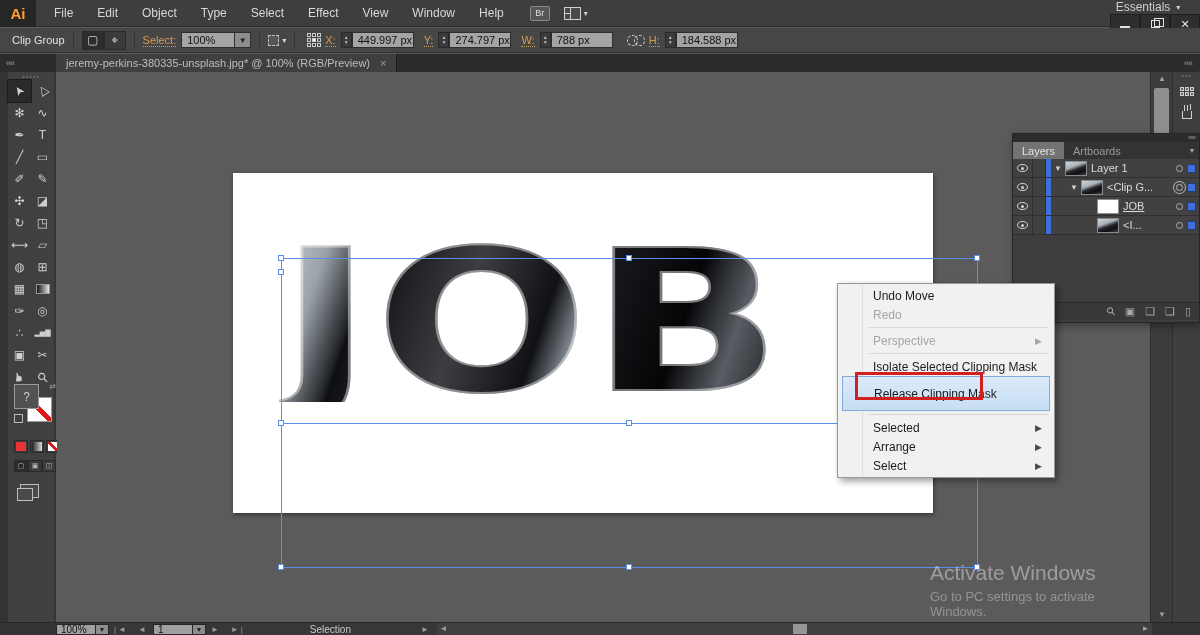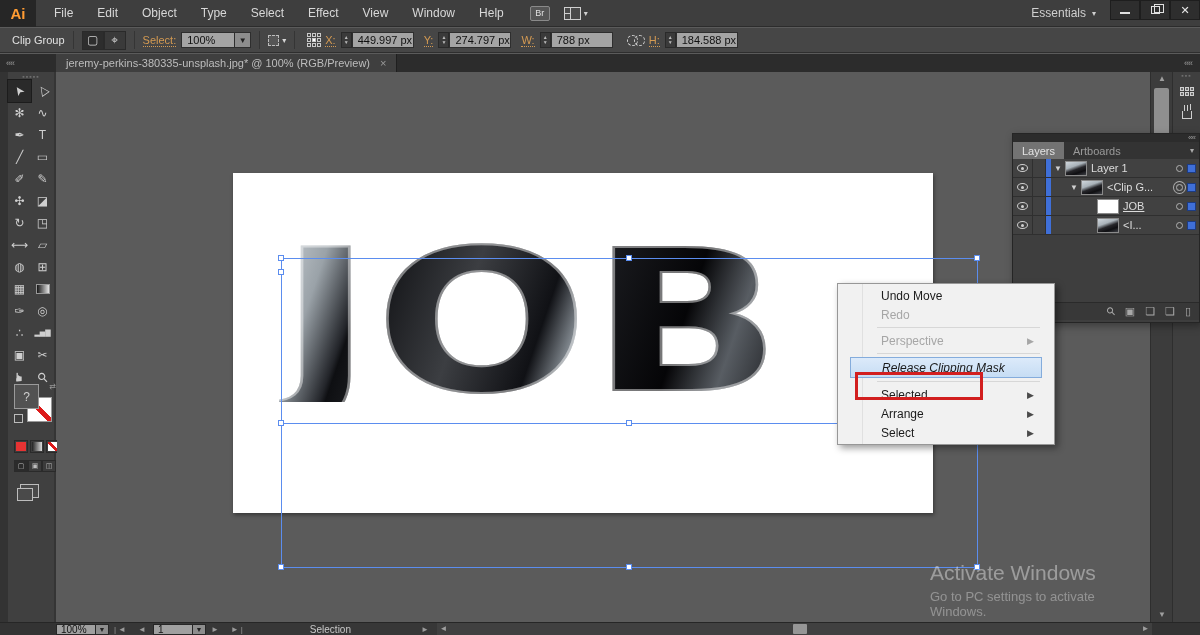--- a/index.html
+++ b/index.html
@@ -14,21 +14,21 @@
            font-size:15px;display:flex;align-items:center;justify-content:center;}
   .menu-items{display:flex;height:100%;align-items:center;margin-left:6px;}
   .menu-item{padding:0 12px;font-size:12px;color:#d8d8d8;height:100%;display:flex;align-items:center;cursor:default;}
   .mb-tools{display:flex;align-items:center;gap:14px;margin-left:14px;}
   .br-btn{width:20px;height:15px;border:1px solid #8a8a8a;background:#565656;color:#e0e0e0;
           font-size:9px;display:flex;align-items:center;justify-content:center;border-radius:2px;}
   .arrange-icon{display:flex;align-items:center;gap:3px;color:#cfcfcf;}
   .arrange-box{width:17px;height:13px;border:1px solid #cfcfcf;background:#4a4a4a;position:relative;}
   .arrange-box::after{content:"";position:absolute;left:5px;top:0;bottom:0;width:1px;background:#cfcfcf;}
   .arrange-box::before{content:"";position:absolute;left:0;top:5px;width:5px;height:1px;background:#cfcfcf;}
-  .menubar-right{margin-left:auto;display:flex;align-items:center;height:100%;}
+  .menubar-right{margin-left:auto;display:flex;align-items:center;height:100%;flex-direction:column;}
   .workspace{font-size:12px;color:#cfcfcf;margin-right:14px;display:flex;align-items:center;gap:6px;}
   .win-controls{display:flex;height:20px;align-self:flex-start;}
   .win-btn{width:30px;height:20px;background:#2e2e2e;border:1px solid #1e1e1e;display:flex;
            align-items:center;justify-content:center;color:#e8e8e8;font-size:11px;}
   .win-btn .minbar{width:10px;height:2px;background:#e0e0e0;margin-top:6px;}
   .win-btn .restore{width:9px;height:8px;border:1px solid #e0e0e0;position:relative;background:#2e2e2e;}
   .win-btn .restore::before{content:"";position:absolute;left:2px;top:-3px;width:8px;height:7px;border:1px solid #e0e0e0;}
 
   
   .controlbar{position:absolute;left:0;top:28px;width:1200px;height:25px;background:#464646;
@@ -148,27 +148,27 @@
   .lp-target.selected{box-shadow:0 0 0 2px #414141,0 0 0 3px #b0b0b0;}
   .lp-chip{width:9px;height:9px;background:#3f6fd8;border:1px solid #1d3c82;}
   .lp-empty{height:67px;background:#3e3e3e;}
   .lp-bottom{height:18px;background:#383838;border-top:1px solid #2a2a2a;display:flex;align-items:center;
              justify-content:flex-end;gap:10px;padding-right:8px;color:#a8a8a8;font-size:11px;}
   .lp-bottom span{display:inline-block;}
   [data-name="locate-object-icon"]{transform:rotate(-45deg);}
 
   
   .ctx{position:absolute;left:837px;top:283px;width:218px;background:#f1f1f1;border:1px solid #979797;
-       box-shadow:3px 3px 7px rgba(0,0,0,.4);z-index:30;padding:2px 12px;font-size:12px;color:#1b1b1b;}
+       box-shadow:3px 3px 7px rgba(0,0,0,.4);z-index:30;padding:2px 4px;font-size:12px;color:#1b1b1b;}
   .ctx::before{content:"";position:absolute;left:24px;top:0;bottom:0;width:1px;background:#e0e0e0;}
   .ctx-item{height:19px;display:flex;align-items:center;padding-left:31px;position:relative;}
   .ctx-item.disabled{color:#a6a6a6;}
   .ctx-item .sub{position:absolute;right:8px;font-size:9px;color:#4a4a4a;}
   .ctx-item.disabled .sub{color:#a6a6a6;}
-  .ctx-item.highlight{height:21px;background:linear-gradient(#dceafa,#c6ddf4);border:1px solid #84acdc;font-style:italic;}
+  .ctx-item.highlight{height:35px;background:linear-gradient(#dceafa,#c6ddf4);border:1px solid #84acdc;}
   .ctx-sep{height:1px;background:#d7d7d7;margin:3px 2px 3px 27px;}
   .red-box{position:absolute;left:17px;top:88px;width:128px;height:28px;border:3px solid #d21f1f;z-index:5;pointer-events:none;}
 
   
   .statusbar{position:absolute;left:0;top:622px;width:1200px;height:13px;background:#373737;
              border-top:1px solid #262626;display:flex;align-items:center;font-size:10px;}
   .sb-corner{width:56px;height:100%;background:#333;}
   .sb-field{background:#a0a0a0;color:#111;height:11px;display:flex;align-items:center;padding:0 4px;border:1px solid #262626;}
   .sb-drop{width:13px;height:11px;background:#8d8d8d;border:1px solid #262626;border-left:none;color:#222;
            font-size:7px;display:flex;align-items:center;justify-content:center;}
@@ -522,20 +522,23 @@
       </div>
       <div class="ctx-item disabled" data-name="context-menu-item-redo">
         <span data-name="menu-item-label">Redo</span>
       </div>
       <div class="ctx-sep" data-name="menu-separator"></div>
       <div class="ctx-item disabled" data-name="context-menu-item-perspective">
         <span data-name="menu-item-label">Perspective</span>
         <span class="sub" data-name="submenu-arrow-icon">▶</span>
       </div>
       <div class="ctx-sep" data-name="menu-separator"></div>
+      <div class="ctx-item" data-name="context-menu-item-isolate-selected-clipping-mask">
+        <span data-name="menu-item-label">Isolate Selected Clipping Mask</span>
+      </div>
       <div class="ctx-item highlight" data-name="context-menu-item-release-clipping-mask">
         <span data-name="menu-item-label">Release Clipping Mask</span>
       </div>
       <div class="ctx-sep" data-name="menu-separator"></div>
       <div class="ctx-item" data-name="context-menu-item-transform">
         <span data-name="menu-item-label">Selected</span>
         <span class="sub" data-name="submenu-arrow-icon">▶</span>
       </div>
       <div class="ctx-item" data-name="context-menu-item-arrange">
         <span data-name="menu-item-label">Arrange</span>

